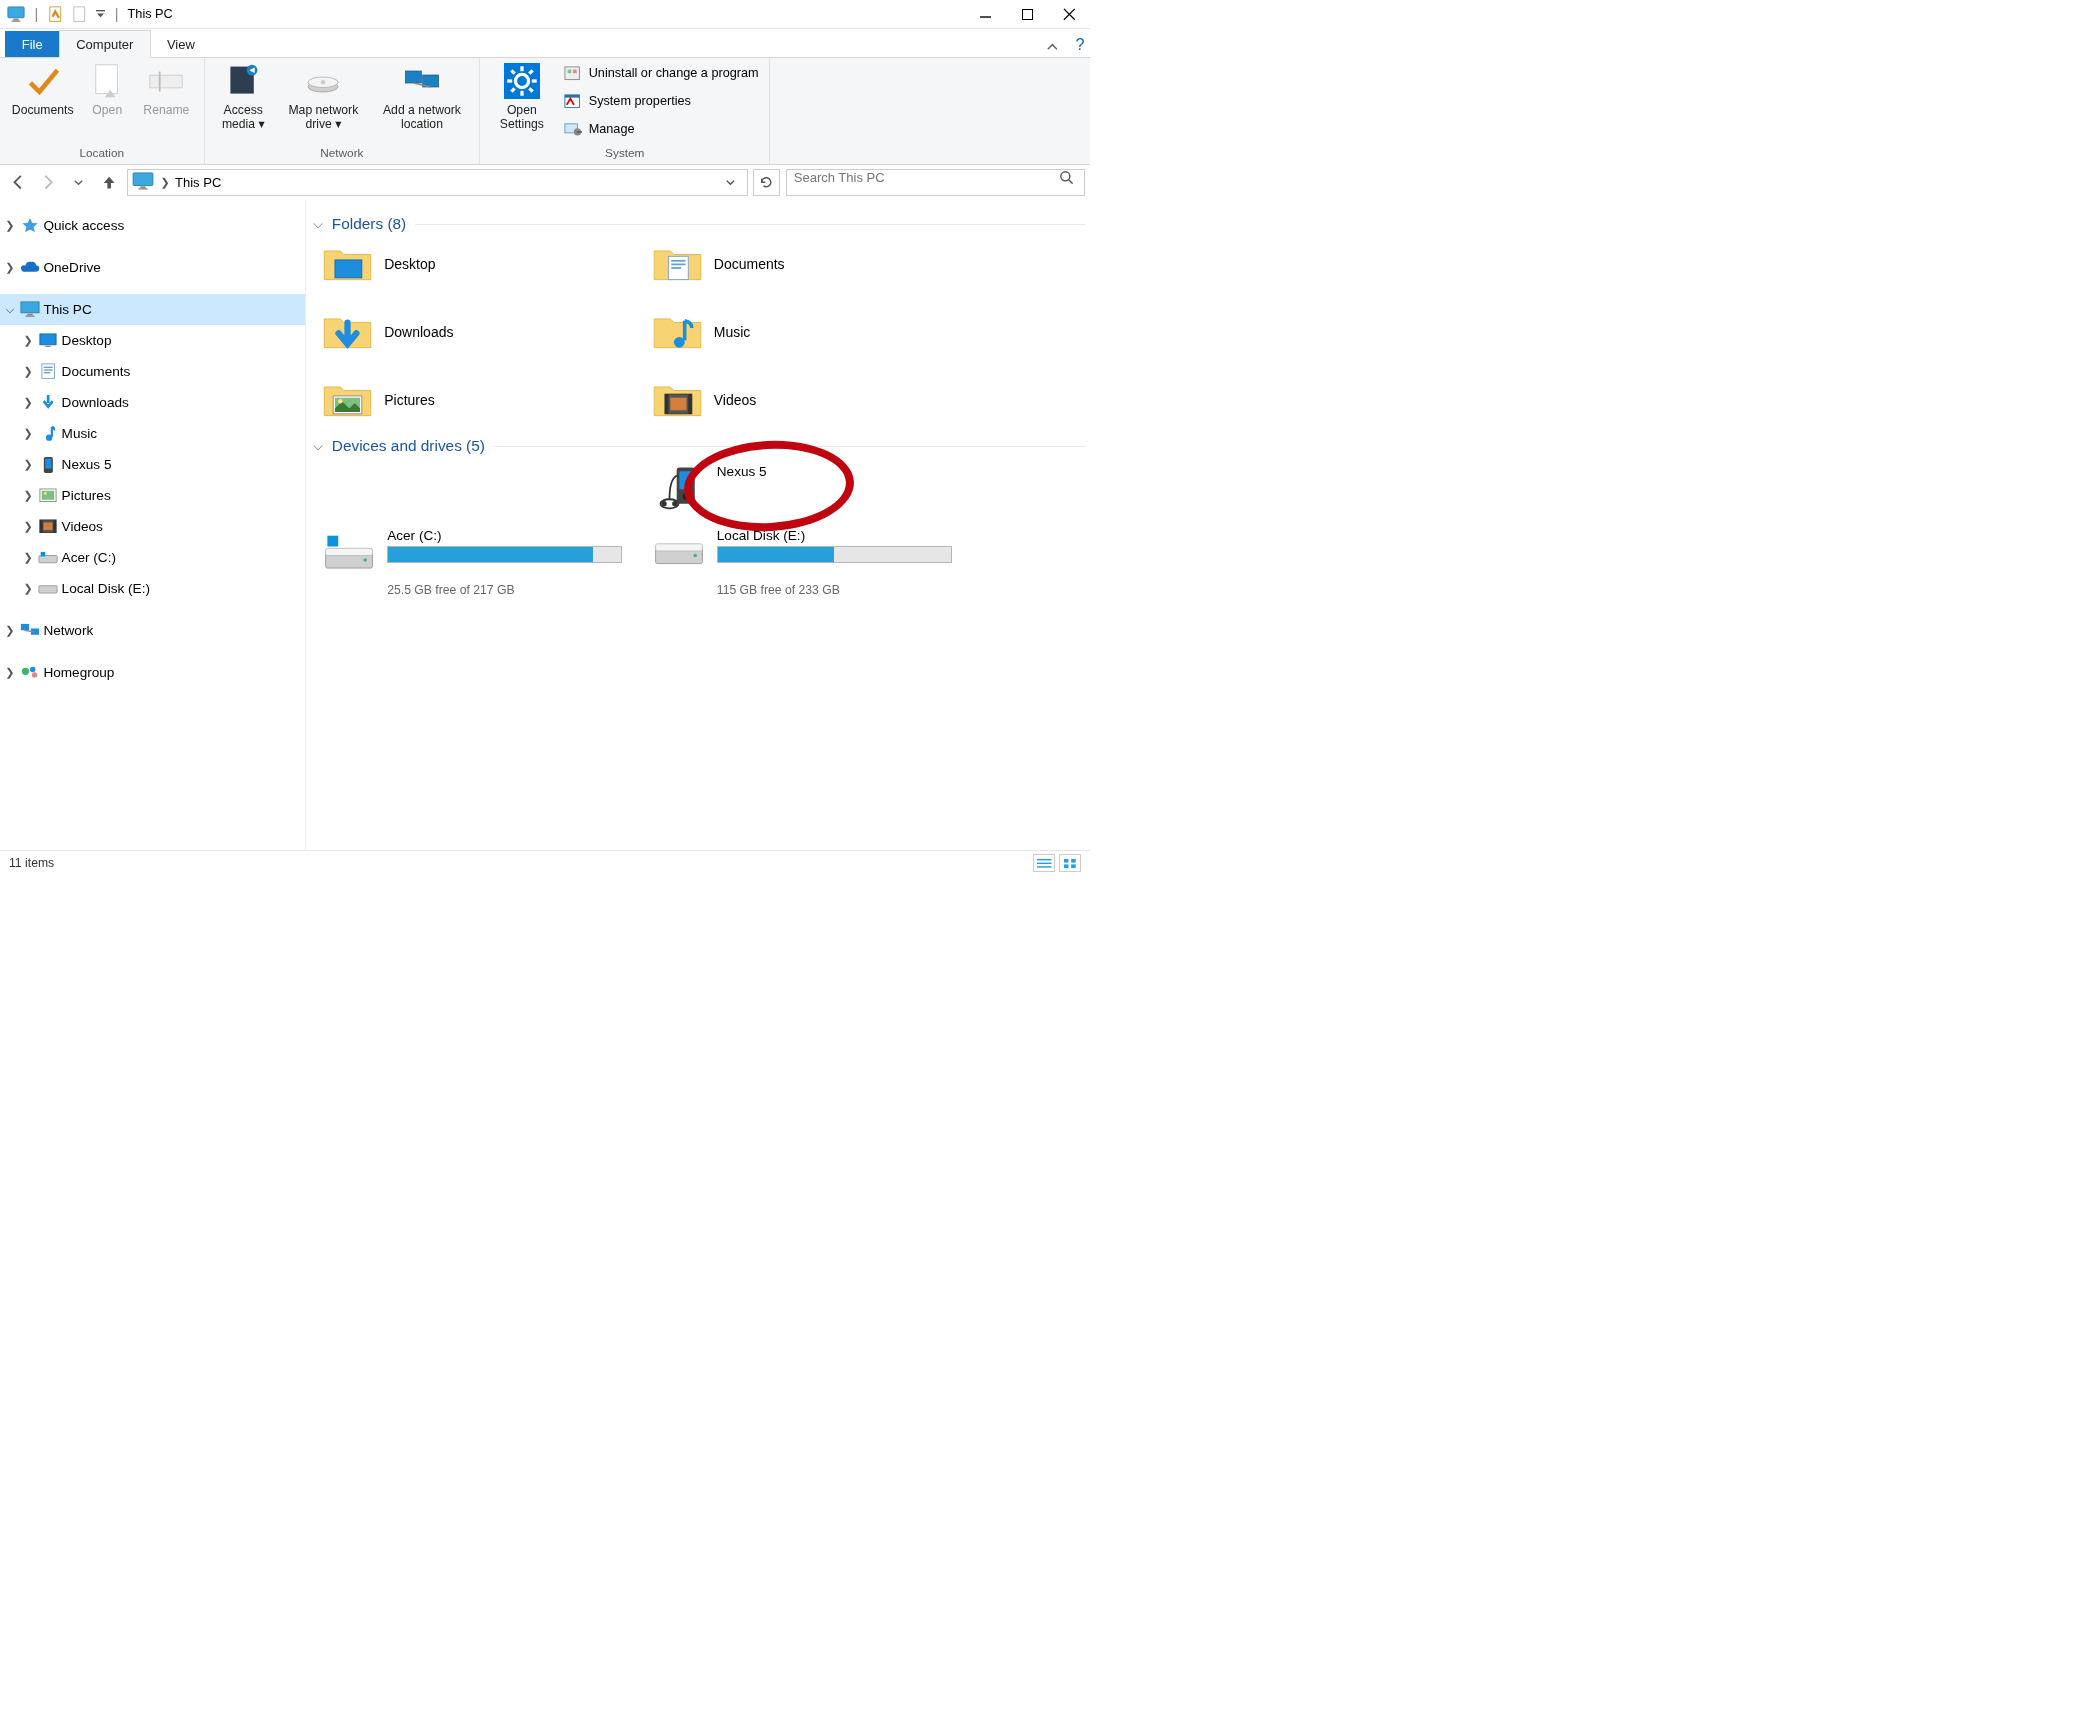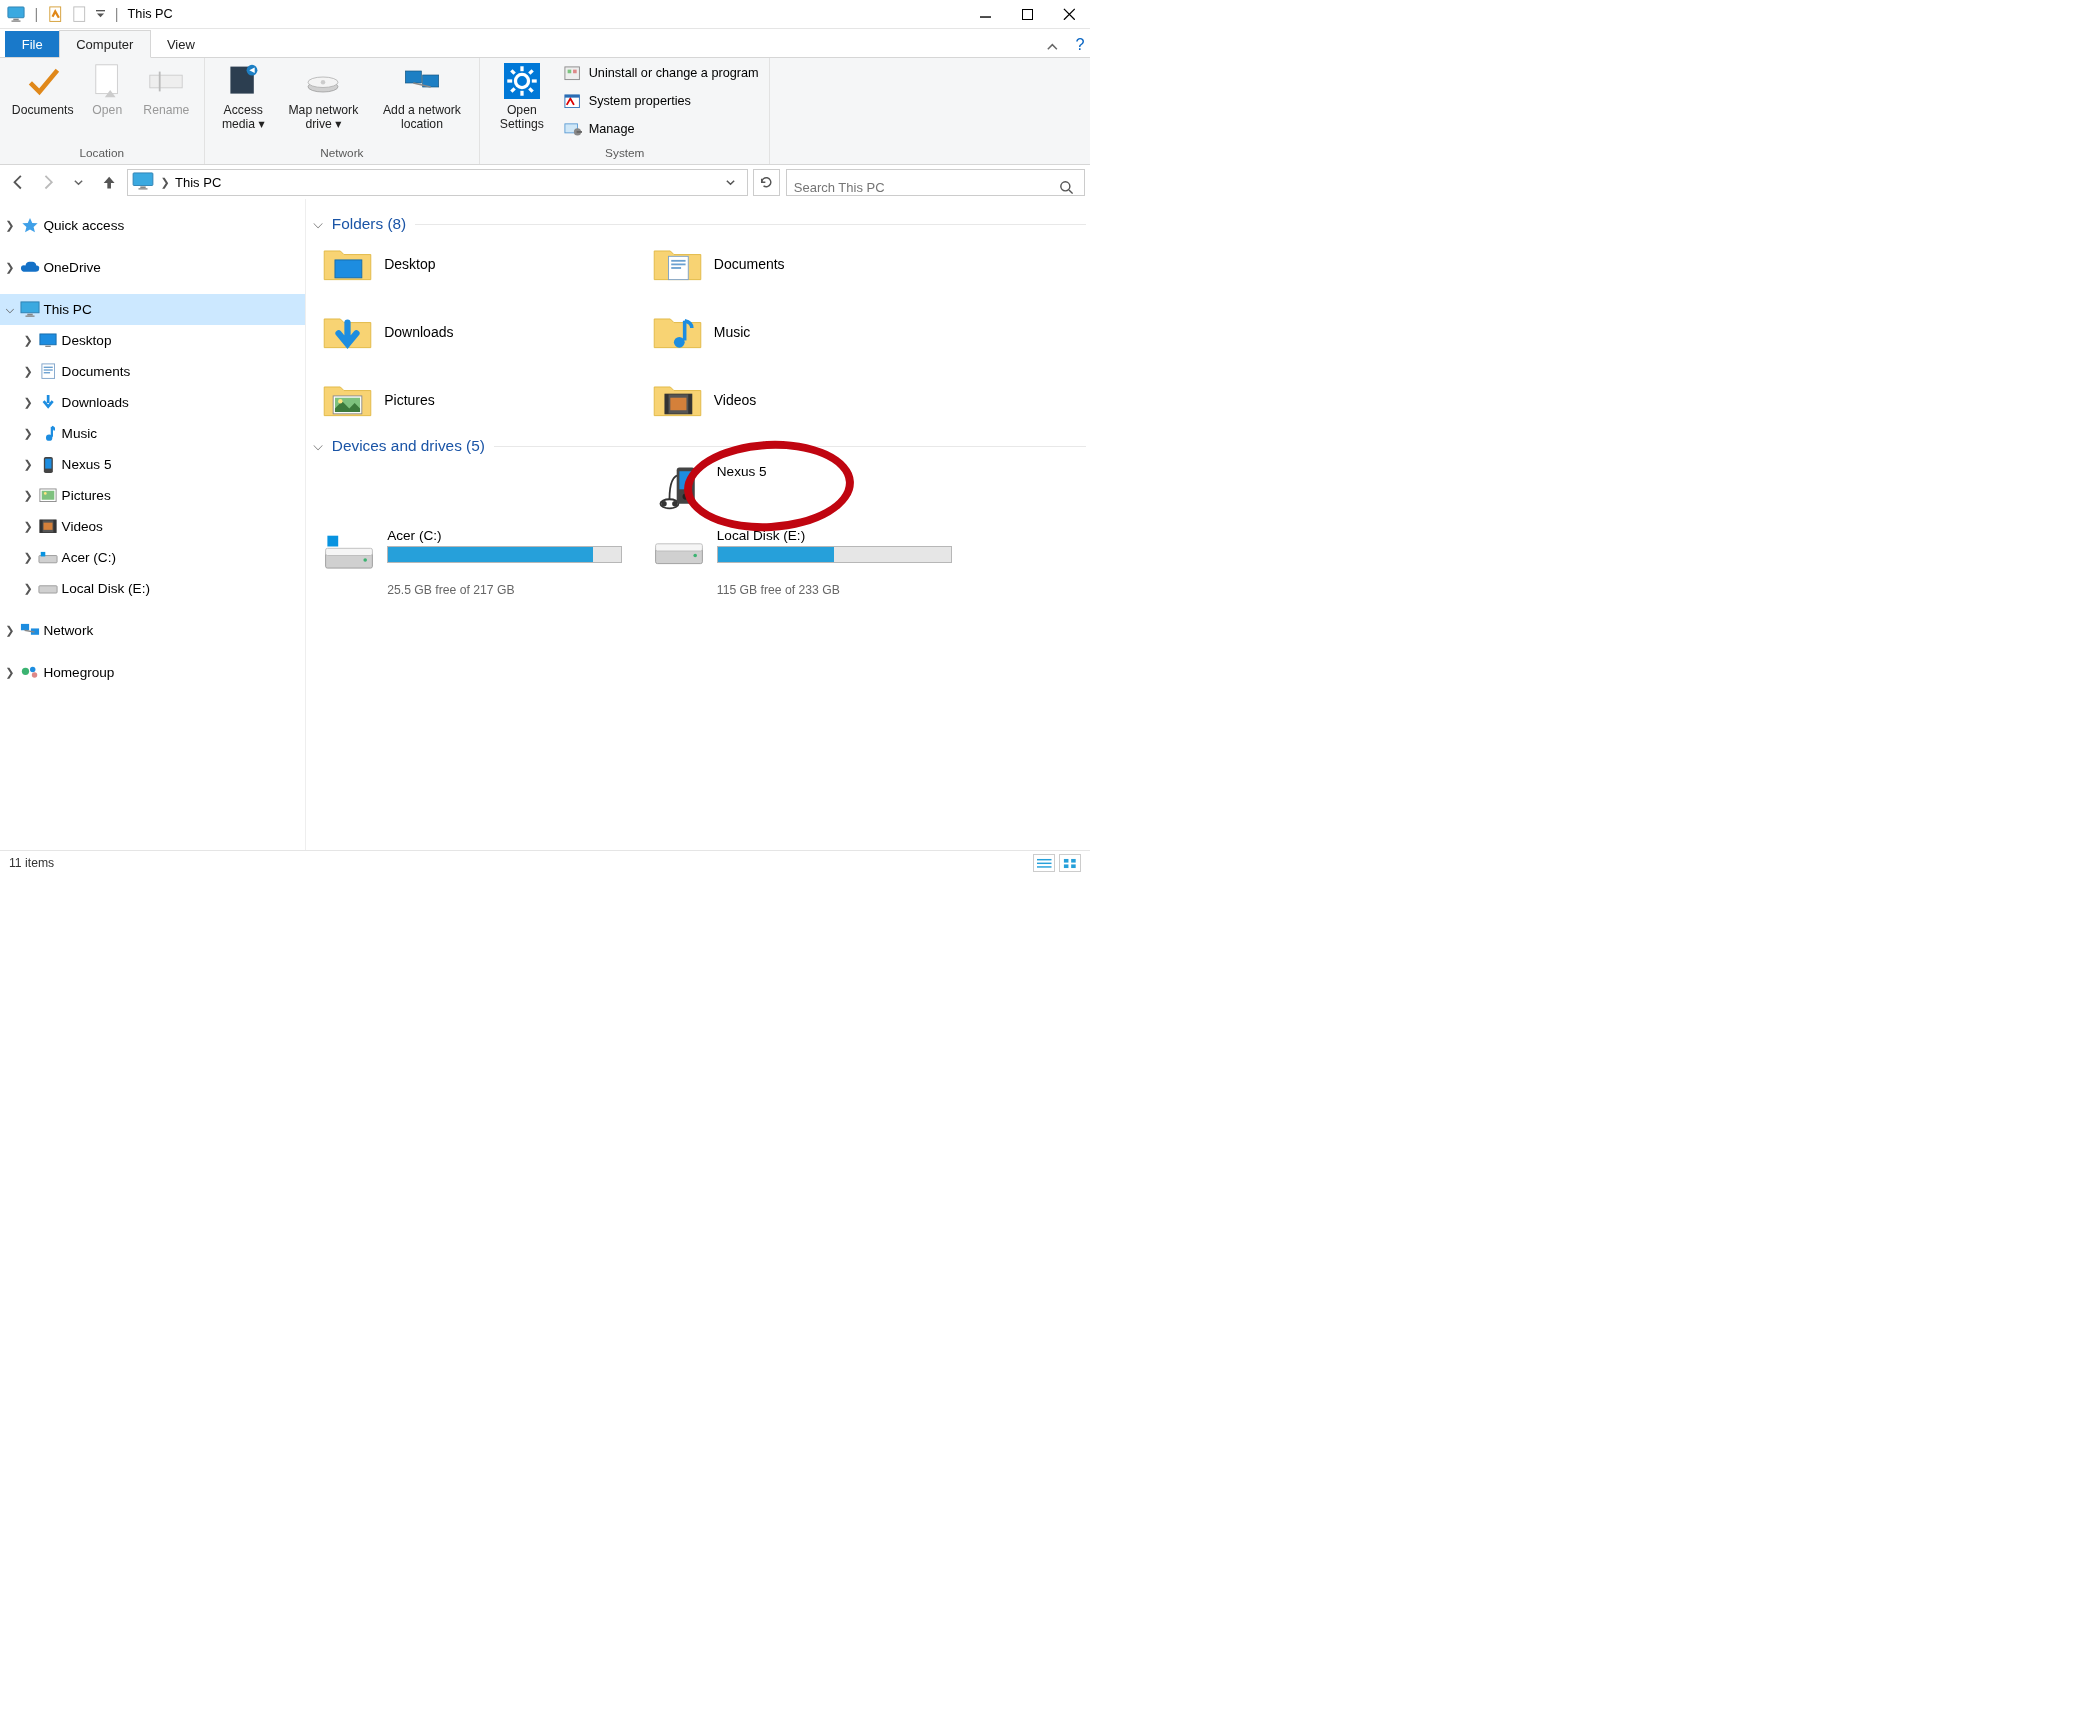--- a/index.html
+++ b/index.html
@@ -38,21 +38,21 @@
   
   .navbar { display: flex; align-items: center; height: 34px; padding: 2.7px 5.4px; gap: 5.4px; }
   .nav-btn { width: 25px; height: 25px; display: flex; align-items: center; justify-content: center; color: #999; }
   .nav-btn.active { color: #555; }
   .addr-box { flex: 1; display: flex; align-items: center; border: 0.9px solid #cccccc; height: 27px; background: #fff; }
   .addr-box .pc-ic { width: 23.5px; height: 20px; margin-left: 3.6px; }
   .addr-box .crumb-sep { padding: 0 5.4px; color: #555; font-size: 11px;}
   .addr-box .crumb { font-size: 13px; }
   .addr-box .addr-drop { margin-left: auto; width: 22px; text-align:center; color:#555;}
   .refresh-btn { width: 27px; height: 27px; border: 0.9px solid #ccc; display: flex; align-items: center; justify-content: center; background:#fff;}
-  .search-box { width: 299px; height: 27px; border: 0.9px solid #ccc; display: flex; align-items: flex-end; background:#fff; }
+  .search-box { width: 299px; height: 27px; border: 0.9px solid #ccc; display: flex; align-items: flex-start; background:#fff; }
   .search-box input { border: none; outline: none; flex: 1; padding: 0 7.2px; font-size: 13px; color: #777; background: transparent;}
   .search-box .sicon { width: 25px; text-align:center; color:#555;}
 
   
   .body-split { display: flex; height: 651px; }
   .nav-pane { width: 306px; border-right: 0.9px solid #eee; padding-top: 11px; overflow:hidden;}
   .tree-row { display: flex; align-items: center; height: 31px; font-size: 13.6px; }
   .tree-row.selected { background: #cce8ff; }
   .tw { width: 16.3px; text-align: center; color: #555; font-size: 11px; }
   .tree-row .icon-slot { width: 23.5px; height: 20px; display:flex; align-items:center; justify-content:center;}

